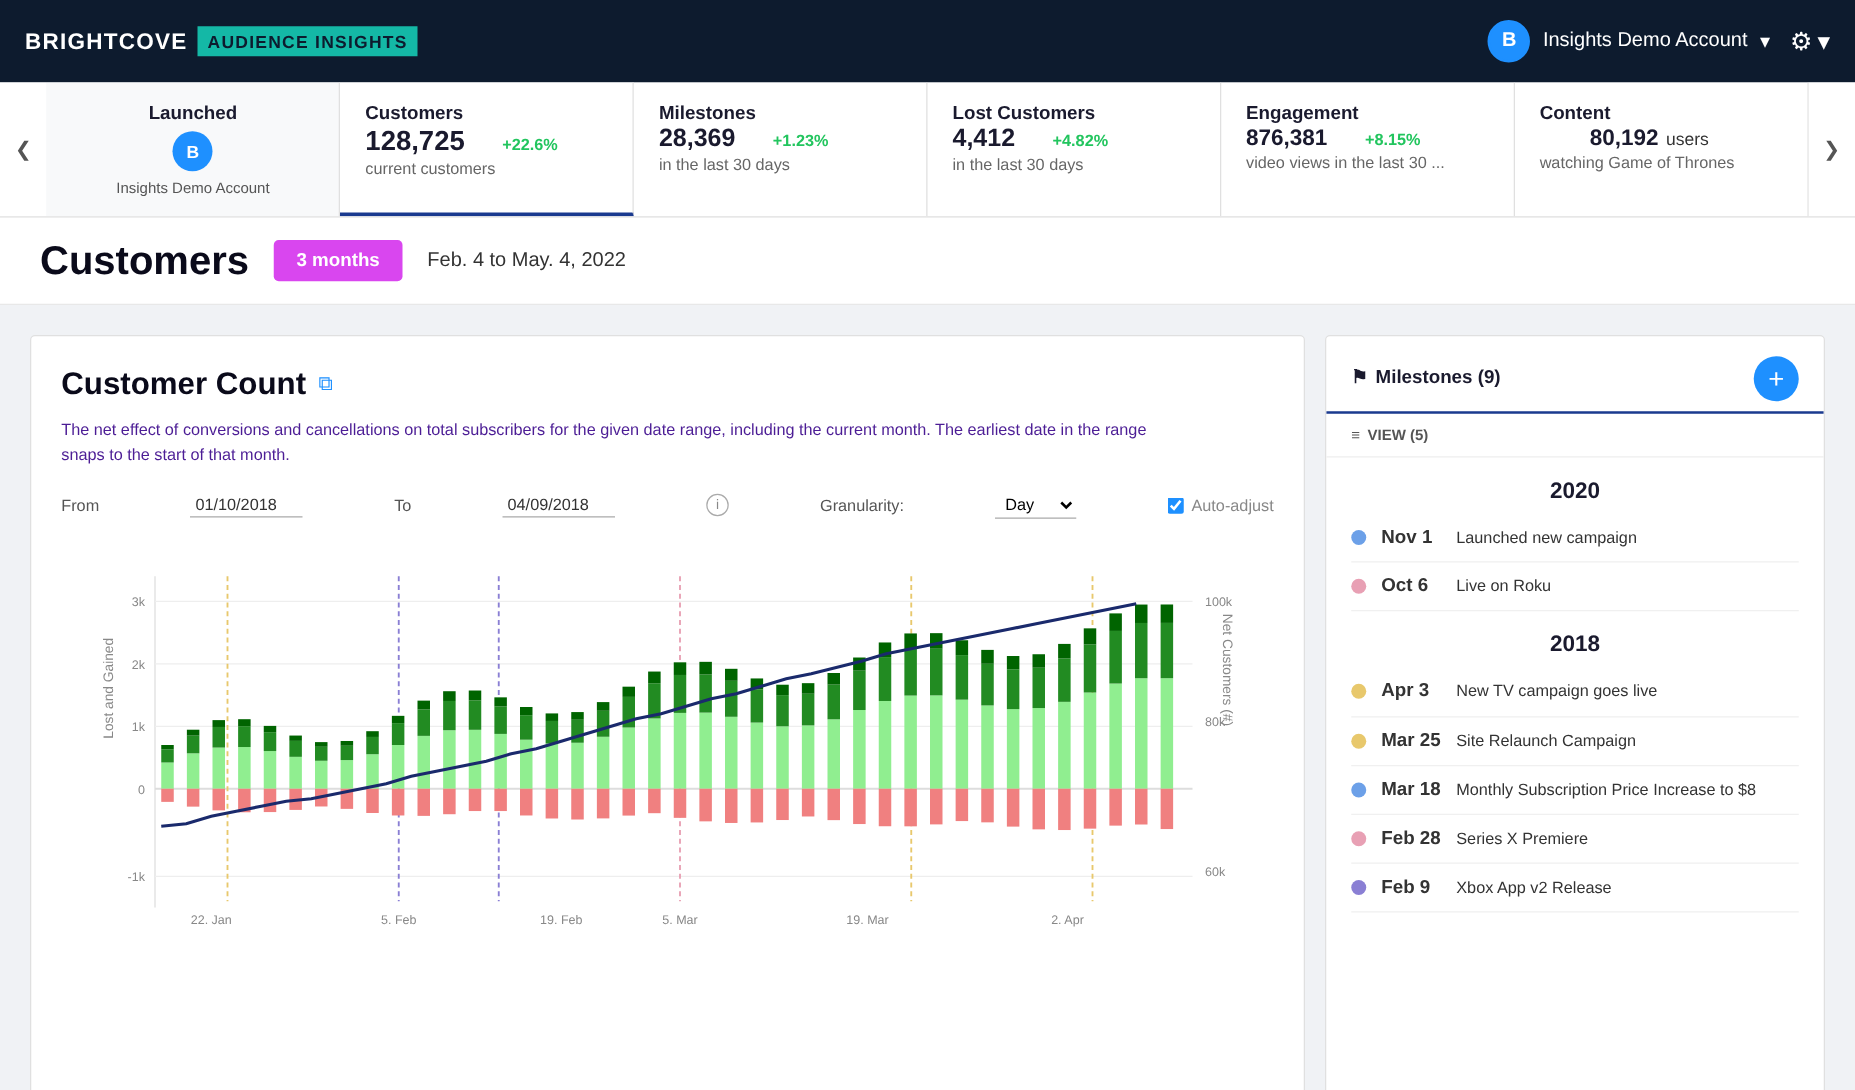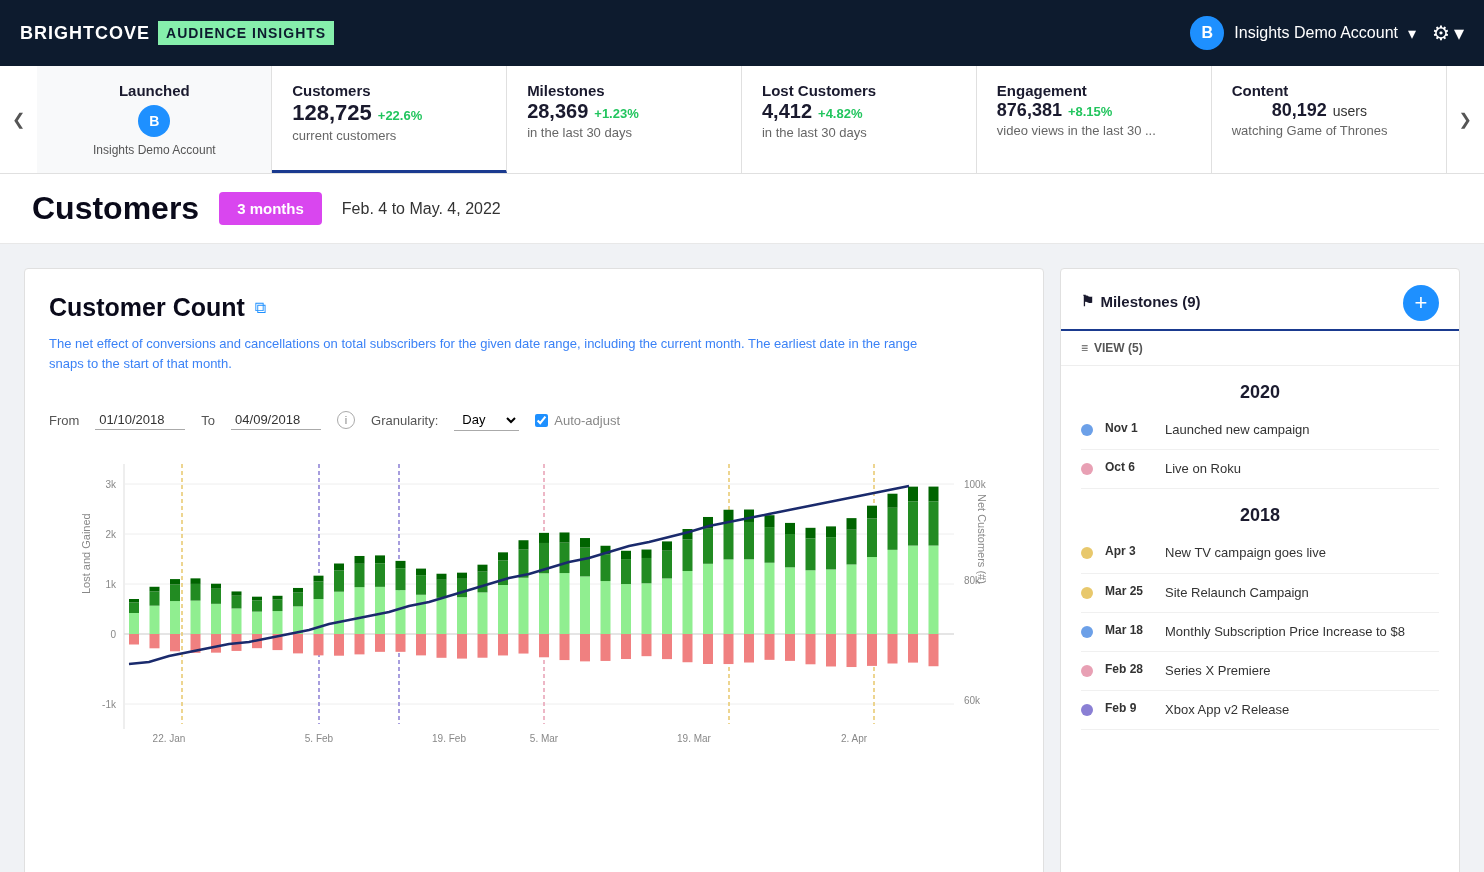--- a/index.html
+++ b/index.html
@@ -15,21 +15,21 @@
       height: 66px;
     }
     .logo-area { display: flex; align-items: center; gap: 8px; }
     .logo-brightcove {
       color: white;
       font-weight: 900;
       font-size: 18px;
       letter-spacing: 1px;
     }
     .logo-ai {
-      background: #86efac;
+      background: #14b8a6;
       color: #0d1b2e;
       font-weight: 700;
       font-size: 14px;
       padding: 4px 8px;
       letter-spacing: 1px;
     }
     .header-right { display: flex; align-items: center; gap: 16px; }
     .account-btn {
       display: flex;
       align-items: center;
@@ -108,21 +108,21 @@
     }
     .nav-tab .tab-value {
       font-size: 22px;
       font-weight: 700;
       color: #1a1a2e;
     }
     .nav-tab .tab-change {
       font-size: 13px;
       font-weight: 600;
     }
-    .tab-change.green { color: #22c55e; }
+    .tab-change.green { color: #22c55e; margin-left: 24px; }
     .nav-tab .tab-sub {
       font-size: 13px;
       color: #666;
       margin-top: 2px;
     }
     .nav-tab.customers {
       border-bottom: 3px solid #1a3a8f;
       background: white;
     }
     .customers-row { display: flex; align-items: baseline; gap: 6px; }
@@ -184,31 +184,32 @@
       font-weight: 700;
       color: #0a0a1a;
     }
     .external-link-icon {
       color: #1e90ff;
       font-size: 16px;
       cursor: pointer;
     }
     .chart-desc {
       font-size: 13px;
-      color: #3b82f6;
+      color: #4c1d95;
       line-height: 1.5;
-      margin-bottom: 36px;
+      margin-bottom: 20px;
       max-width: 900px;
     }
     .chart-controls {
       display: flex;
       align-items: center;
-      gap: 16px;
-      margin-bottom: 3px;
+      gap: 0;
+      margin-bottom: 16px;
       flex-wrap: wrap;
+      justify-content: space-between;
     }
     .control-label {
       font-size: 13px;
       color: #555;
       font-weight: 500;
     }
     .date-input {
       border: none;
       border-bottom: 1px solid #aaa;
       font-size: 13px;
@@ -324,21 +325,21 @@
       padding: 10px 0;
       border-bottom: 1px solid #f0f0f0;
     }
     .milestone-dot {
       width: 12px; height: 12px;
       border-radius: 50%;
       margin-top: 3px;
       flex-shrink: 0;
     }
     .milestone-date {
-      font-size: 12px;
+      font-size: 15px;
       color: #333;
       font-weight: 600;
       min-width: 48px;
     }
     .milestone-text {
       font-size: 13px;
       color: #333;
       line-height: 1.4;
     }
 

